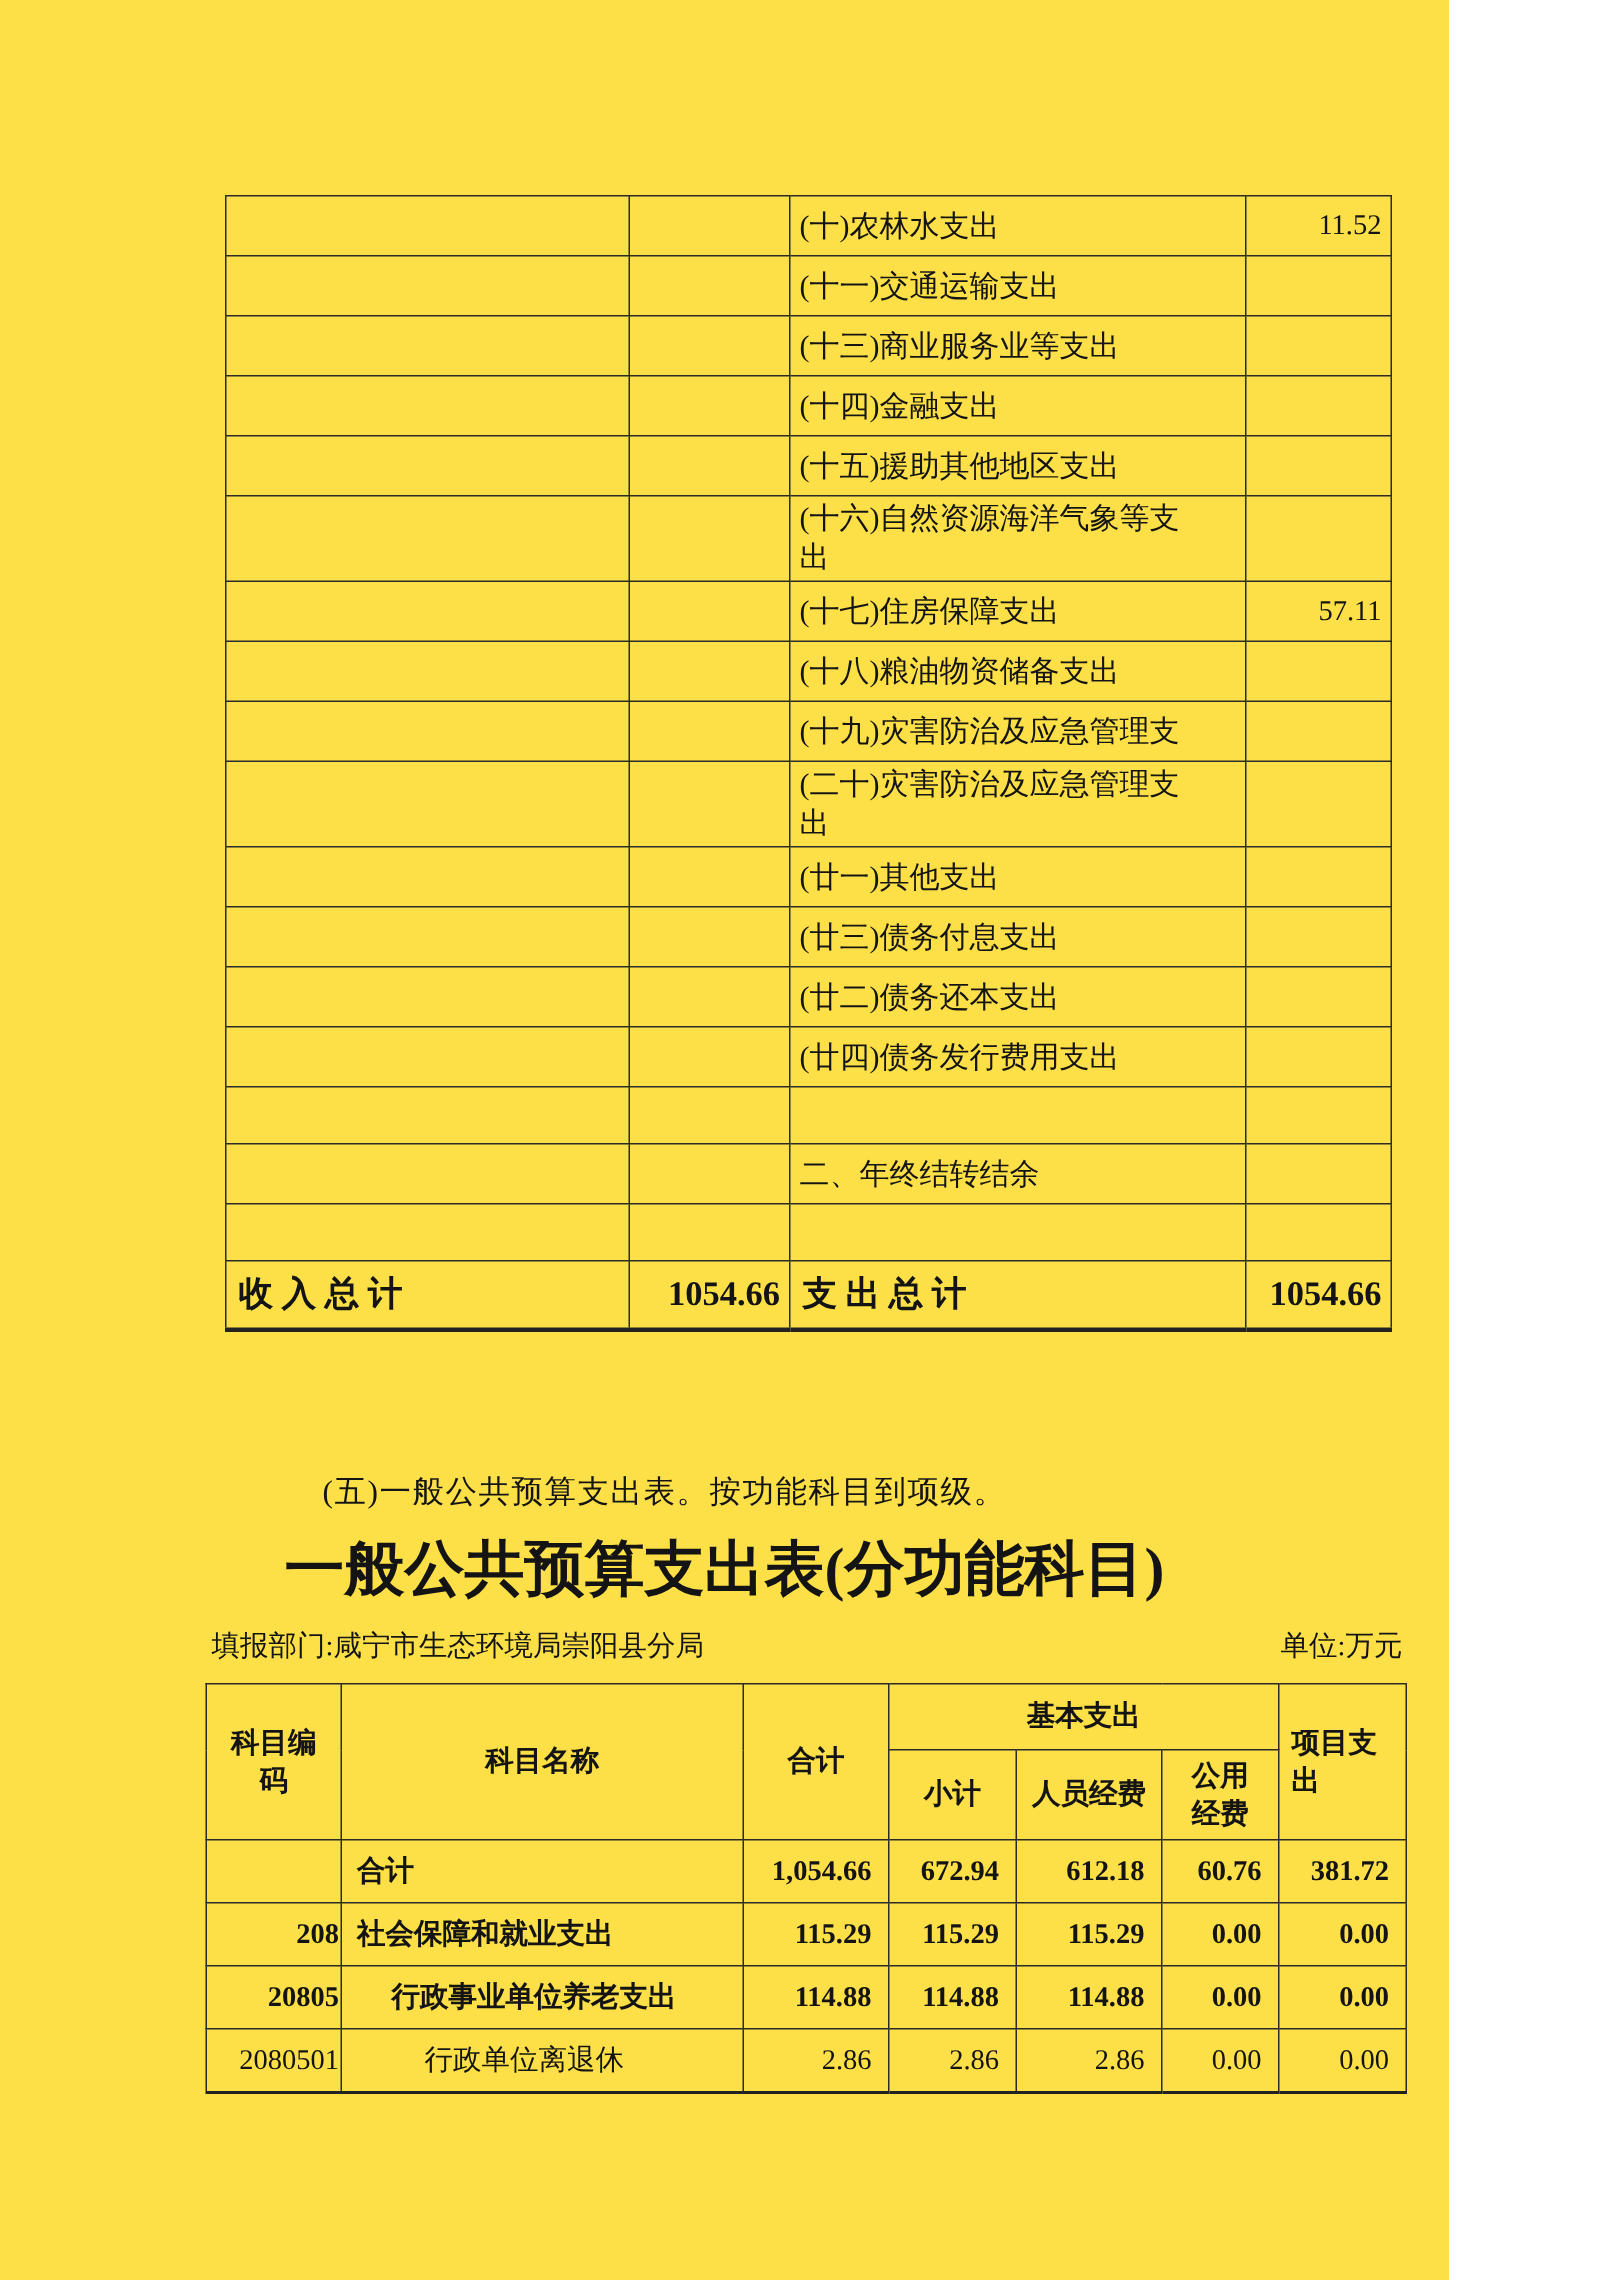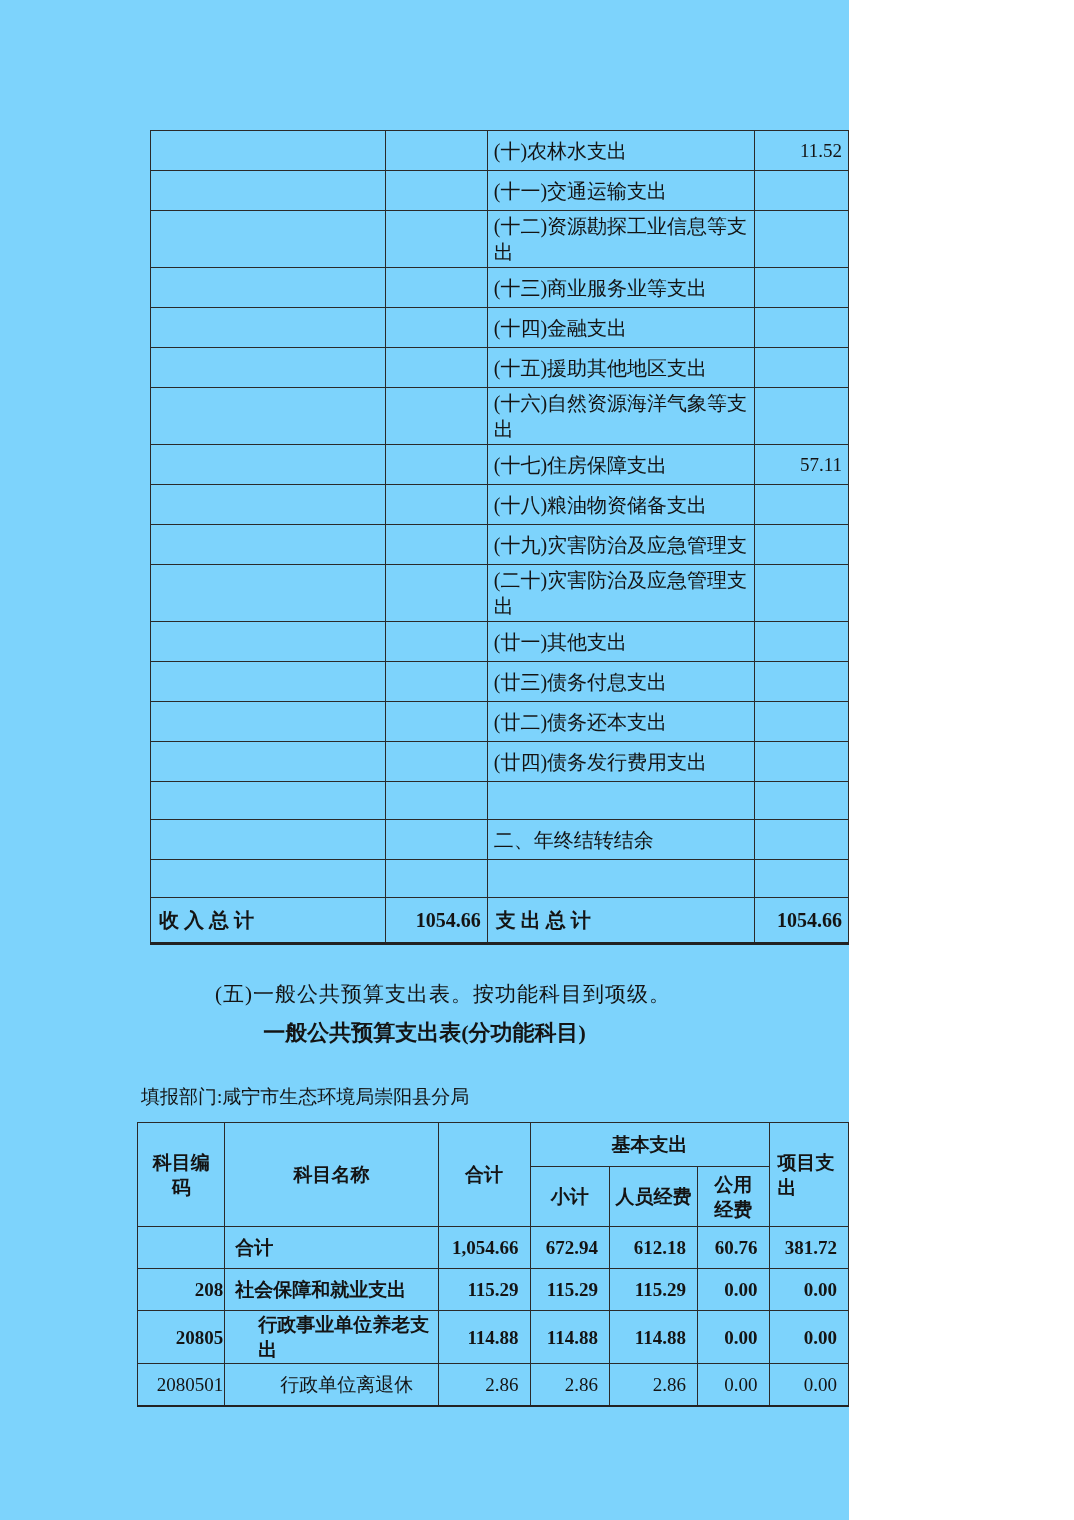--- a/index.html
+++ b/index.html
@@ -1,21 +1,21 @@
 <!DOCTYPE html>
 <html><head>
 <meta charset="utf-8">
 <style>
   * { box-sizing: border-box; }
   html,body { margin:0; padding:0; background:#ffffff; }
   .page {
     position: relative;
-    width: 849px;
+    width: 966px;
     height: 1520px;
-    background: #7dd3fc;
+    background: #fde047;
     overflow: hidden;
     font-family: "Liberation Serif", "DejaVu Serif", serif;
     color: #141414;
   }
 
   
   table.t1 {
     position: absolute;
     left: 150px;
     top: 130px;
@@ -35,21 +35,21 @@
     white-space: pre-line;
   }
   table.t1 td.amount {
     text-align: right;
     padding-right: 6px;
     font-size: 19px;
   }
   table.t1 tr.total-row td {
     font-weight: bold;
     border-bottom: 3px solid #222;
-    font-size: 20px;
+    font-size: 23px;
   }
   table.t1 tr.total-row td.total-label { padding-left: 8px; text-align: left; }
   .rh40 { height: 40px; }
   .rh54 { height: 54px; }
   .rh38 { height: 38px; }
   .rh46 { height: 46px; }
 
   
   .section-note {
     position: absolute;
@@ -57,21 +57,21 @@
     top: 980px;
     font-size: 21px;
     letter-spacing: 1px;
   }
   .page-title {
     position: absolute;
     left: 0;
     top: 1018px;
     width: 100%;
     text-align: center;
-    font-size: 22px;
+    font-size: 40px;
     font-weight: bold;
   }
   .meta-row {
     position: absolute;
     left: 141px;
     top: 1084px;
     width: 794px;
     display: flex;
     justify-content: space-between;
     font-size: 19px;
@@ -127,27 +127,20 @@
       <tr class="rh40">
         <td></td>
         <td class="amount"></td>
         <td class="expense-item">(十)农林水支出</td>
         <td class="amount">11.52</td>
       </tr>
       <tr class="rh40">
         <td></td>
         <td class="amount"></td>
         <td class="expense-item">(十一)交通运输支出</td>
-        <td class="amount"></td>
-      </tr>
-      <tr class="rh54">
-        <td></td>
-        <td class="amount"></td>
-        <td class="expense-item">(十二)资源勘探工业信息等支
-出</td>
         <td class="amount"></td>
       </tr>
       <tr class="rh40">
         <td></td>
         <td class="amount"></td>
         <td class="expense-item">(十三)商业服务业等支出</td>
         <td class="amount"></td>
       </tr>
       <tr class="rh40">
         <td></td>

